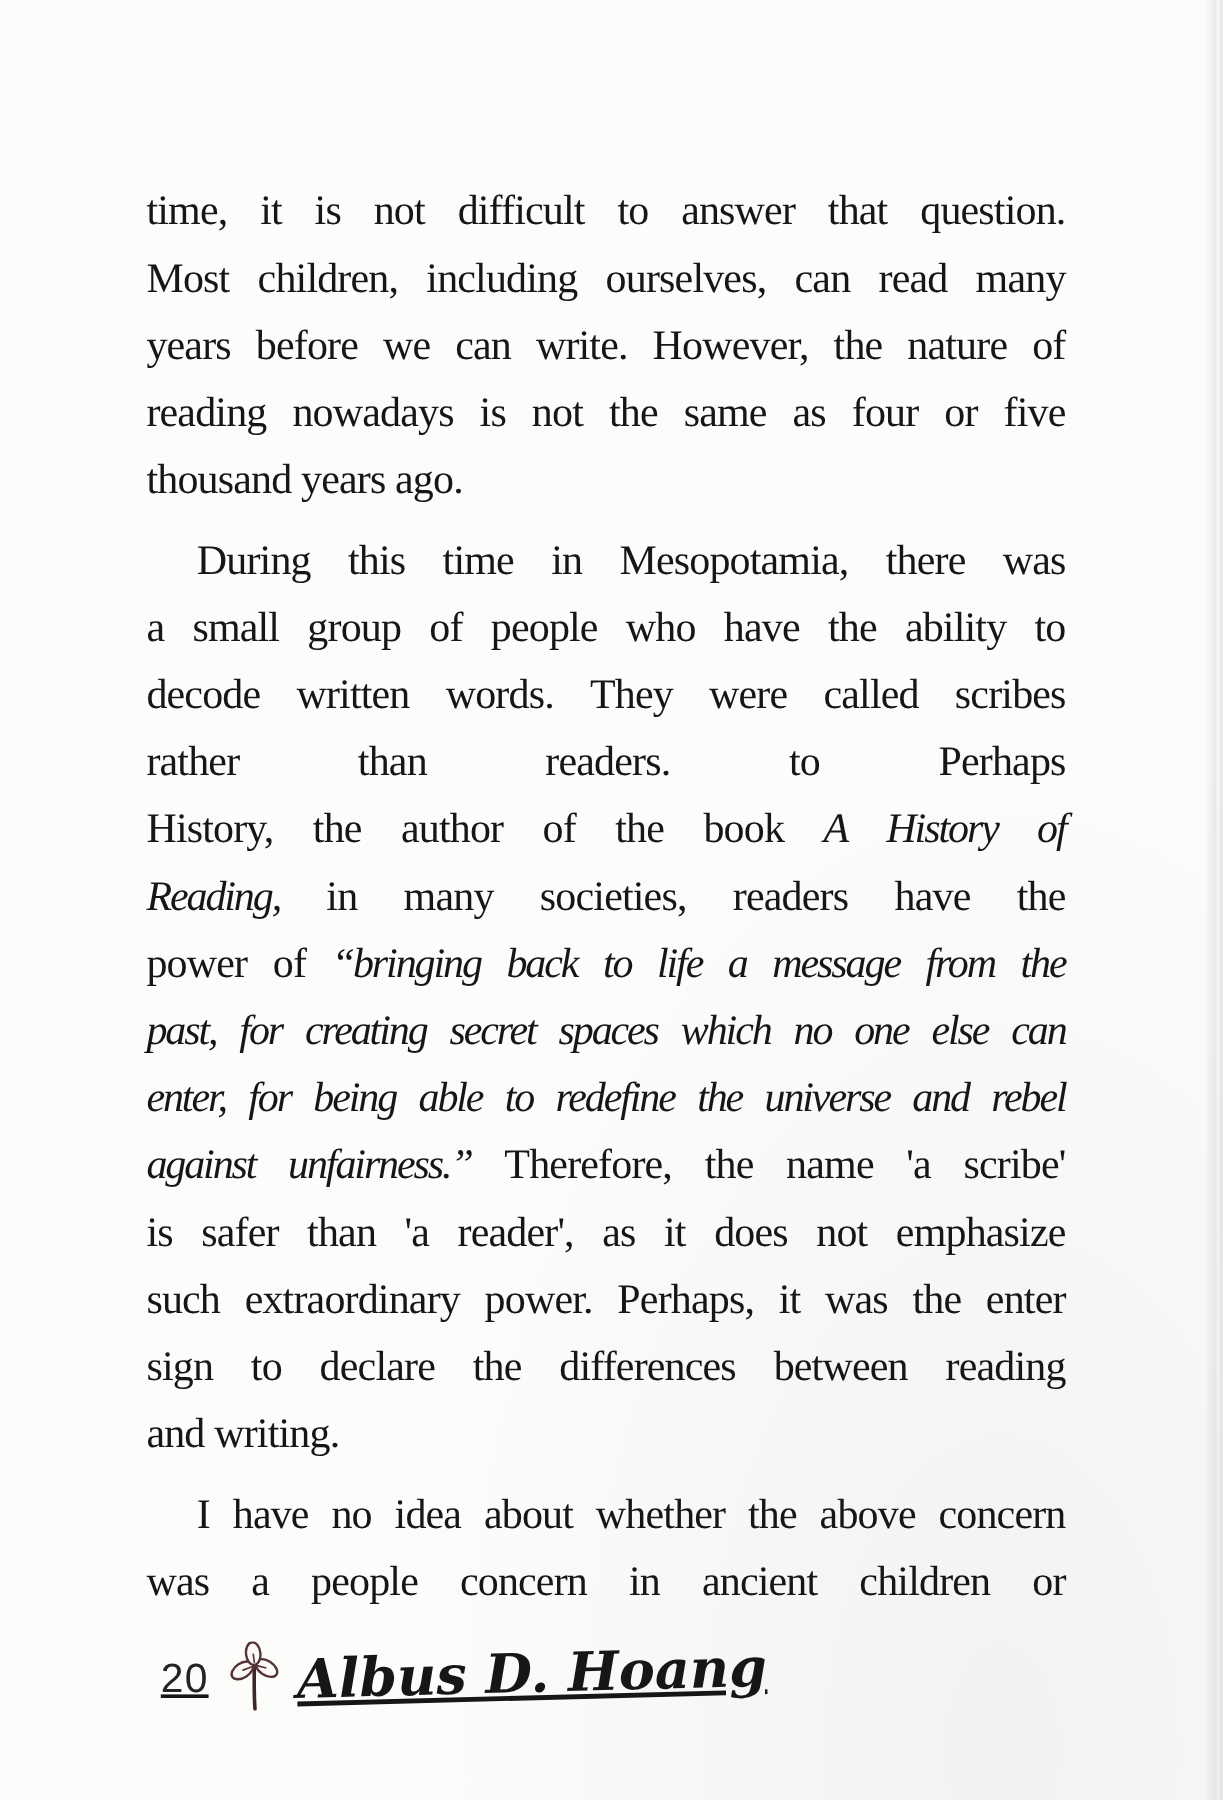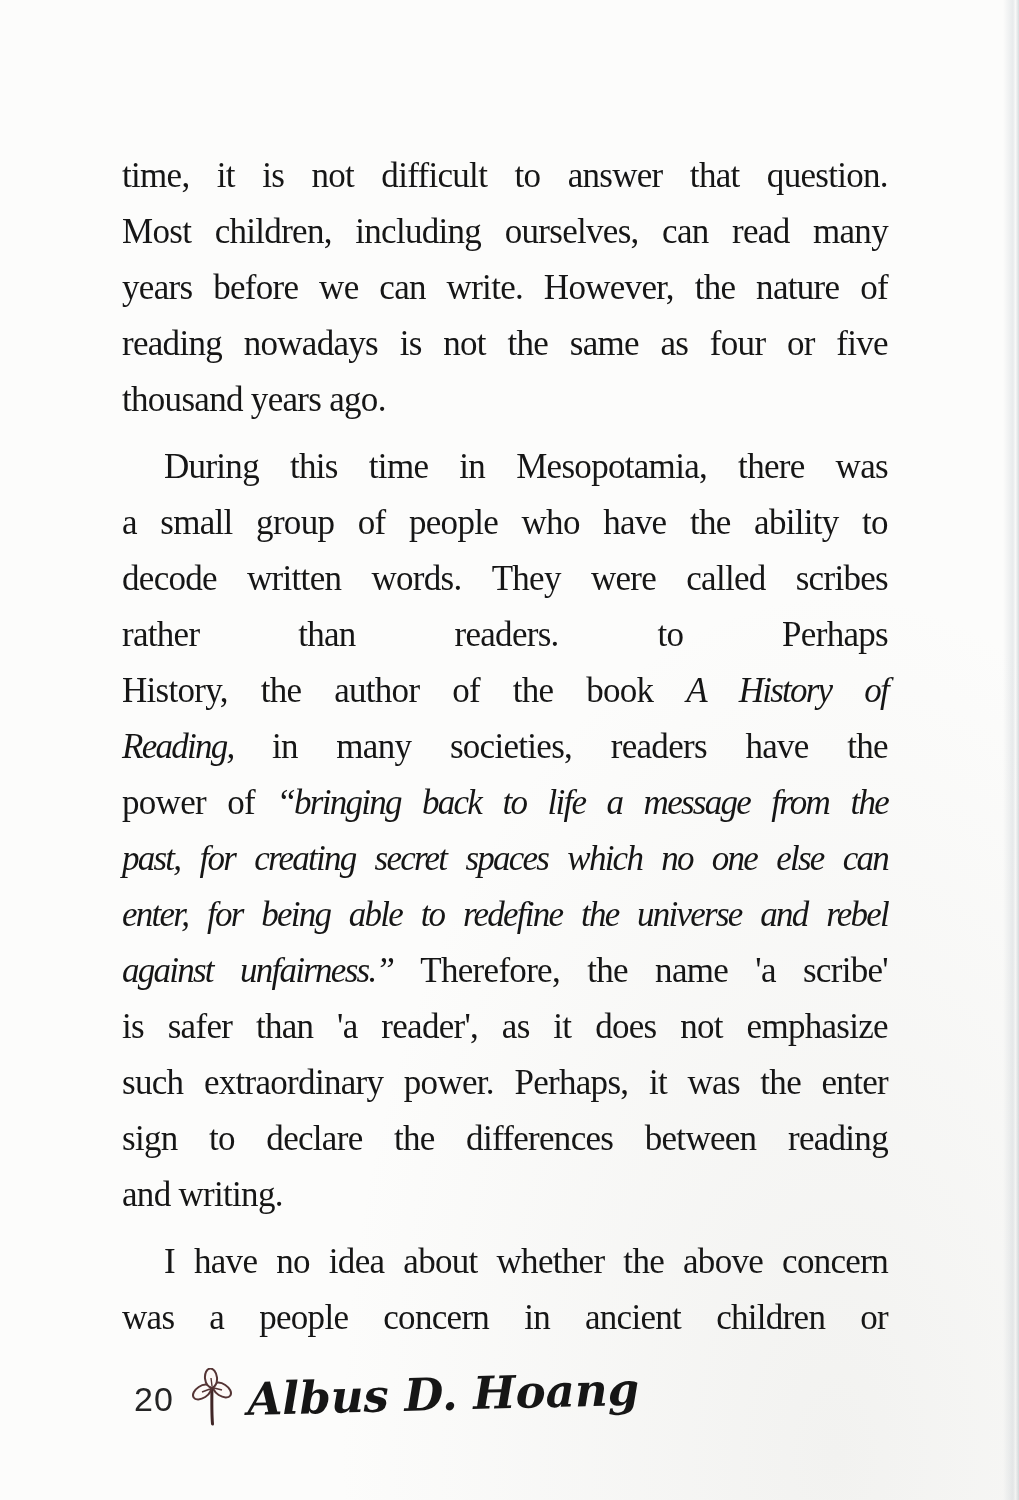--- a/index.html
+++ b/index.html
@@ -55,20 +55,21 @@
   .italic { font-style: italic; letter-spacing: -0.05em; }
   .normal { font-style: normal; }
 
   .footer {
     position: absolute;
     left: 134px;
     top: 1372px;
     display: flex;
     align-items: center;
     color: var(--text, #161616);
+    text-decoration: underline;
   }
   .page-num {
     font-family: "Liberation Sans", sans-serif;
     font-size: 34px;
     font-weight: 400;
     color: #242424;
     letter-spacing: 1px;
   }
   .leaf {
     display: inline-block;

